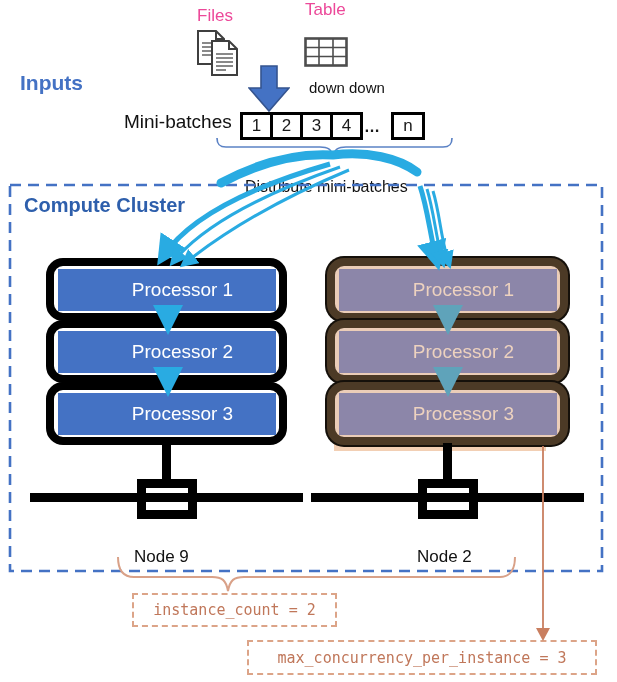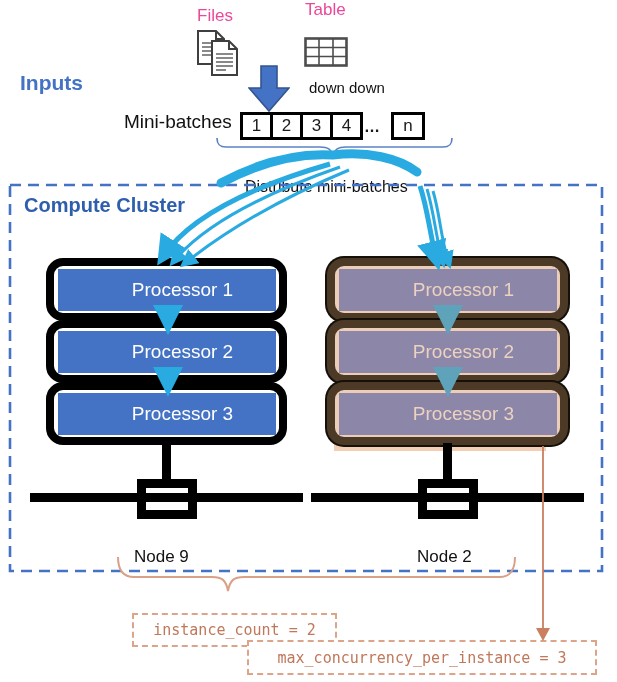--- a/index.html
+++ b/index.html
@@ -159,21 +159,21 @@
   </div>
   <div class="abs rack n2" style="left:327px;top:382px;">
     <div class="bar">Processor 3</div>
   </div>
 
   <div class="abs stem" style="left:443px;top:443px;height:38px;"></div>
   <div class="abs stand-box" style="left:418px;top:479px;"></div>
   <div class="abs bus" style="left:311px;top:493px;width:273px;"></div>
   <div class="abs lbl node-label" style="left:417px;top:547px;">Node 2</div>
 
-  <div class="abs anno-box" style="left:132px;top:593px;width:205px;height:34px;margin-top:20px;">instance_count = 2</div>
+  <div class="abs anno-box" style="left:132px;top:593px;width:205px;height:34px;">instance_count = 2</div>
   <div class="abs anno-box" style="left:247px;top:640px;width:350px;height:35px;">max_concurrency_per_instance = 3</div>
 
   <svg id="overlay" width="617" height="682" viewBox="0 0 617 682">
     <defs>
       <marker id="arrowCyan" markerWidth="7" markerHeight="7" refX="4.2" refY="3" orient="auto">
         <path d="M0,0 L6,3 L0,6 z" fill="#29ABE2"></path>
       </marker>
       <marker id="arrowTeal" markerWidth="7" markerHeight="7" refX="4.2" refY="3" orient="auto">
         <path d="M0,0 L6,3 L0,6 z" fill="#5FA3BA"></path>
       </marker>

